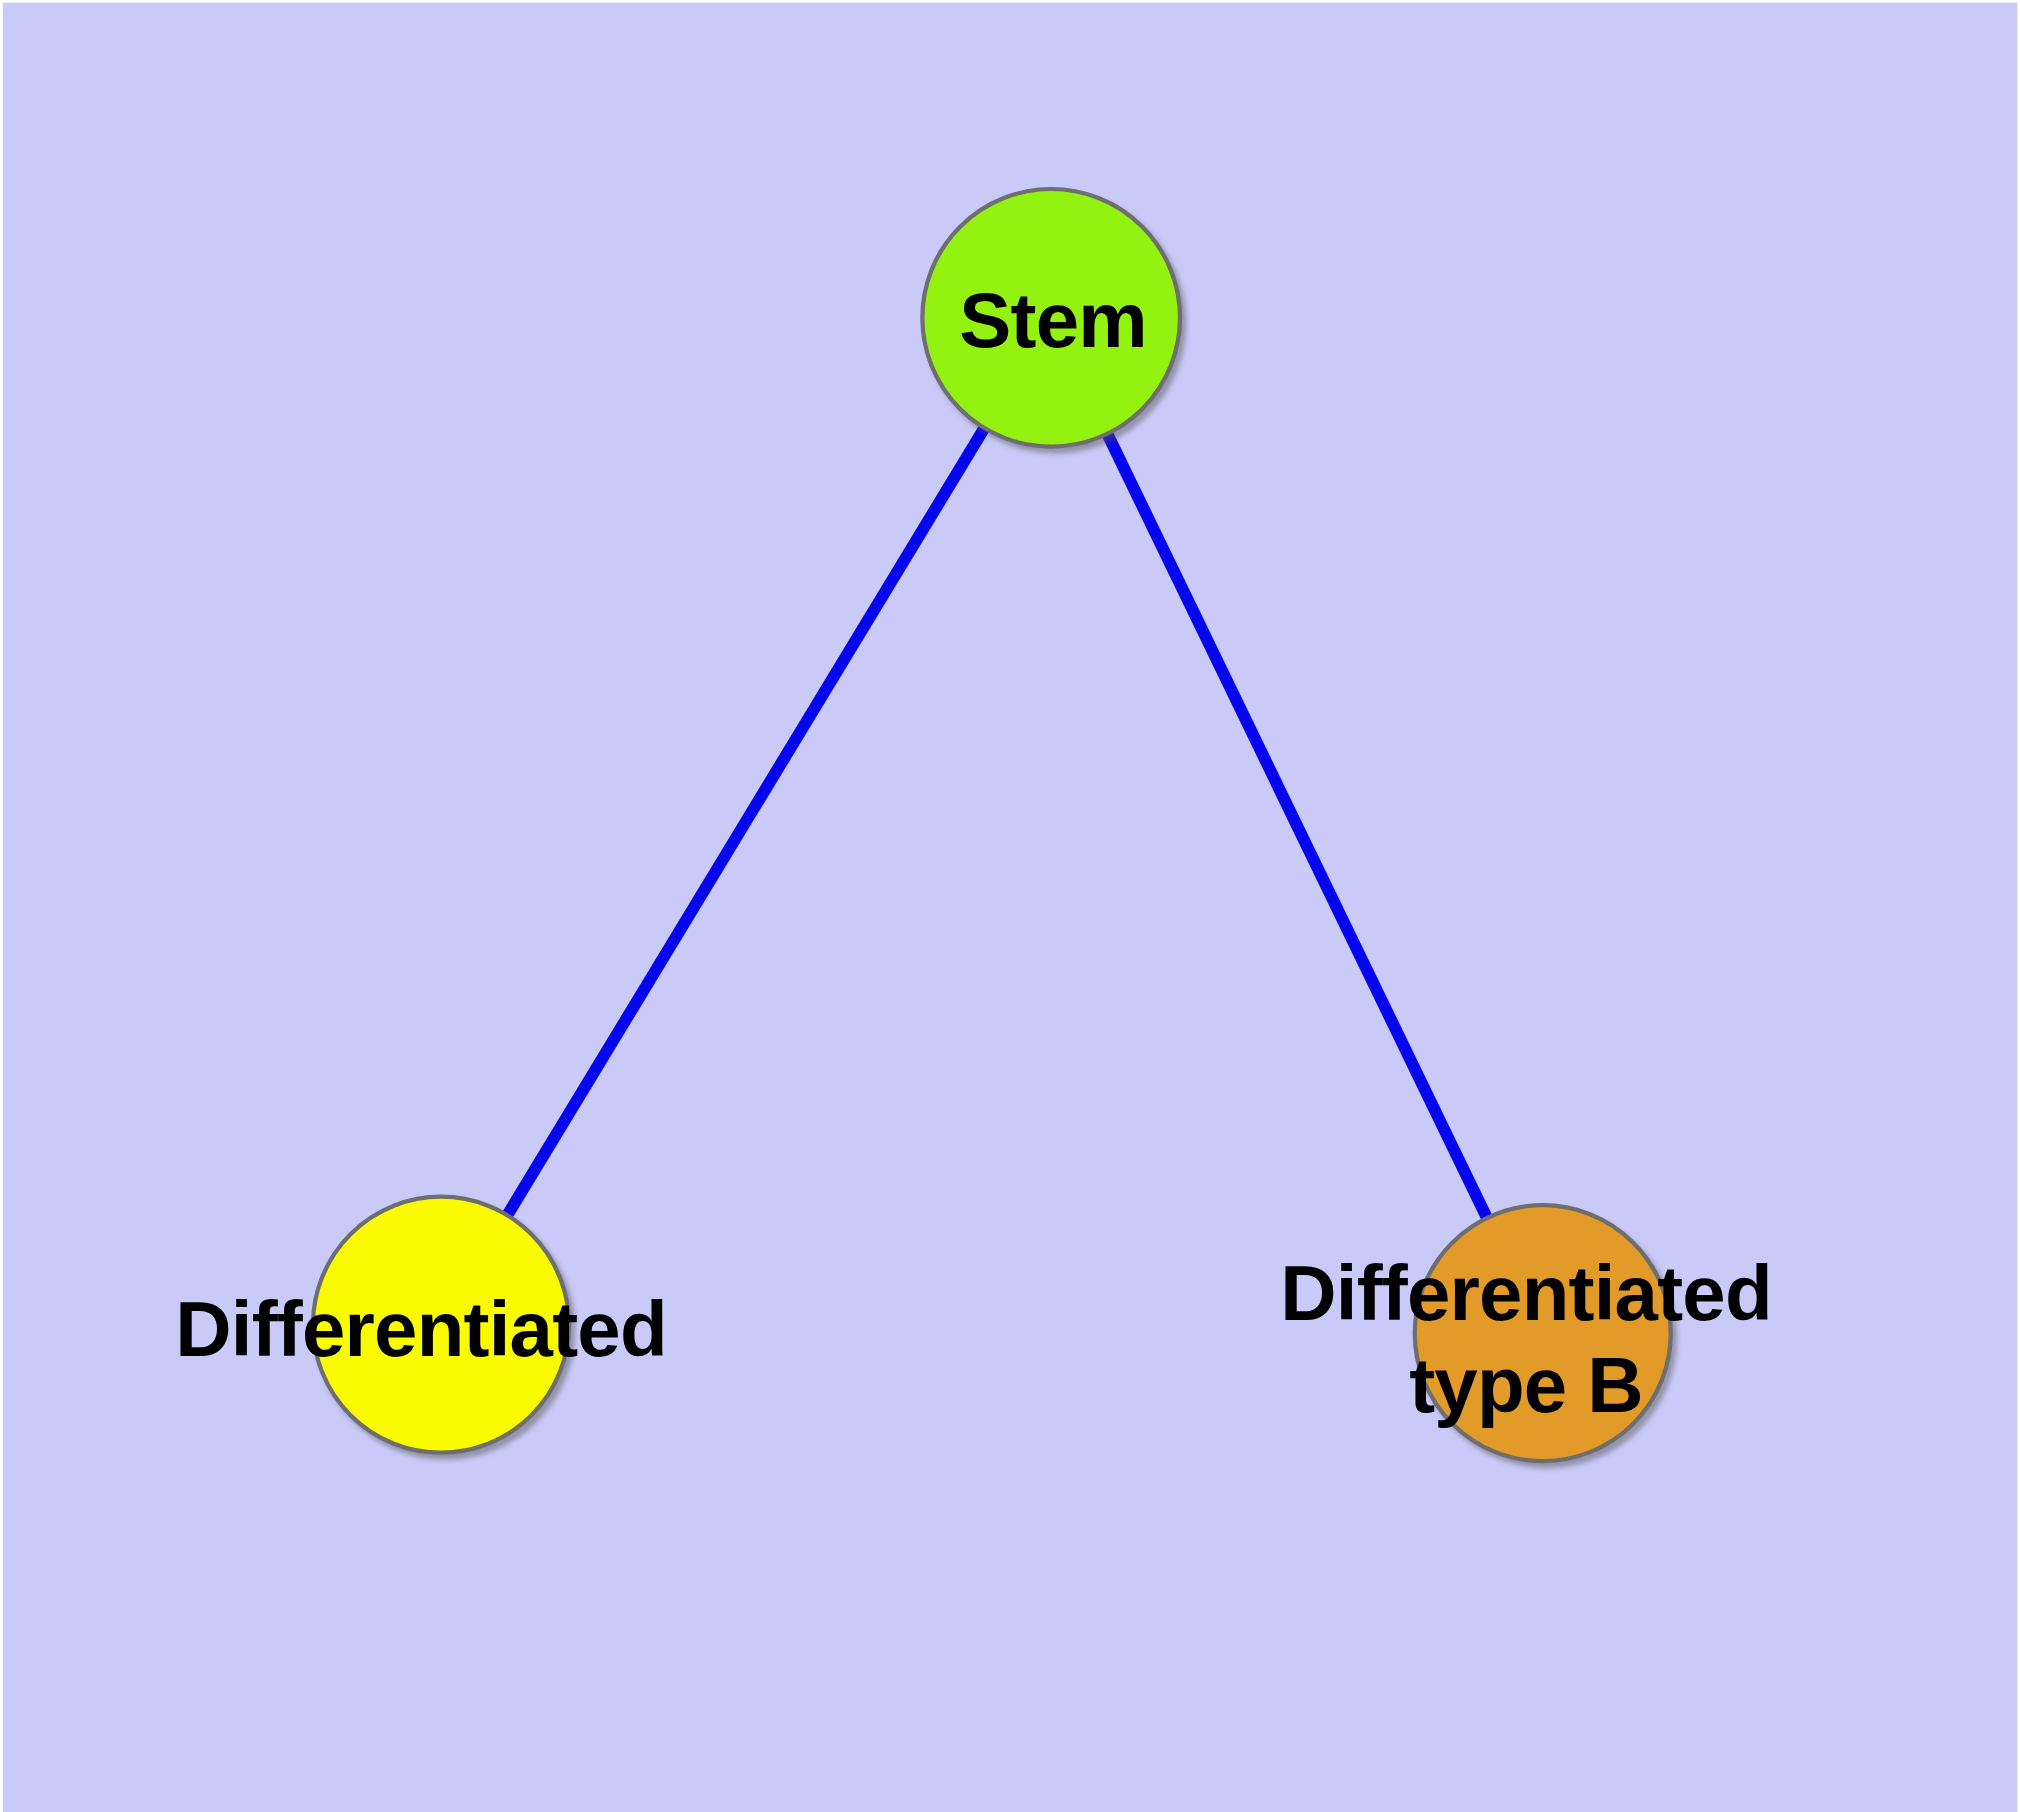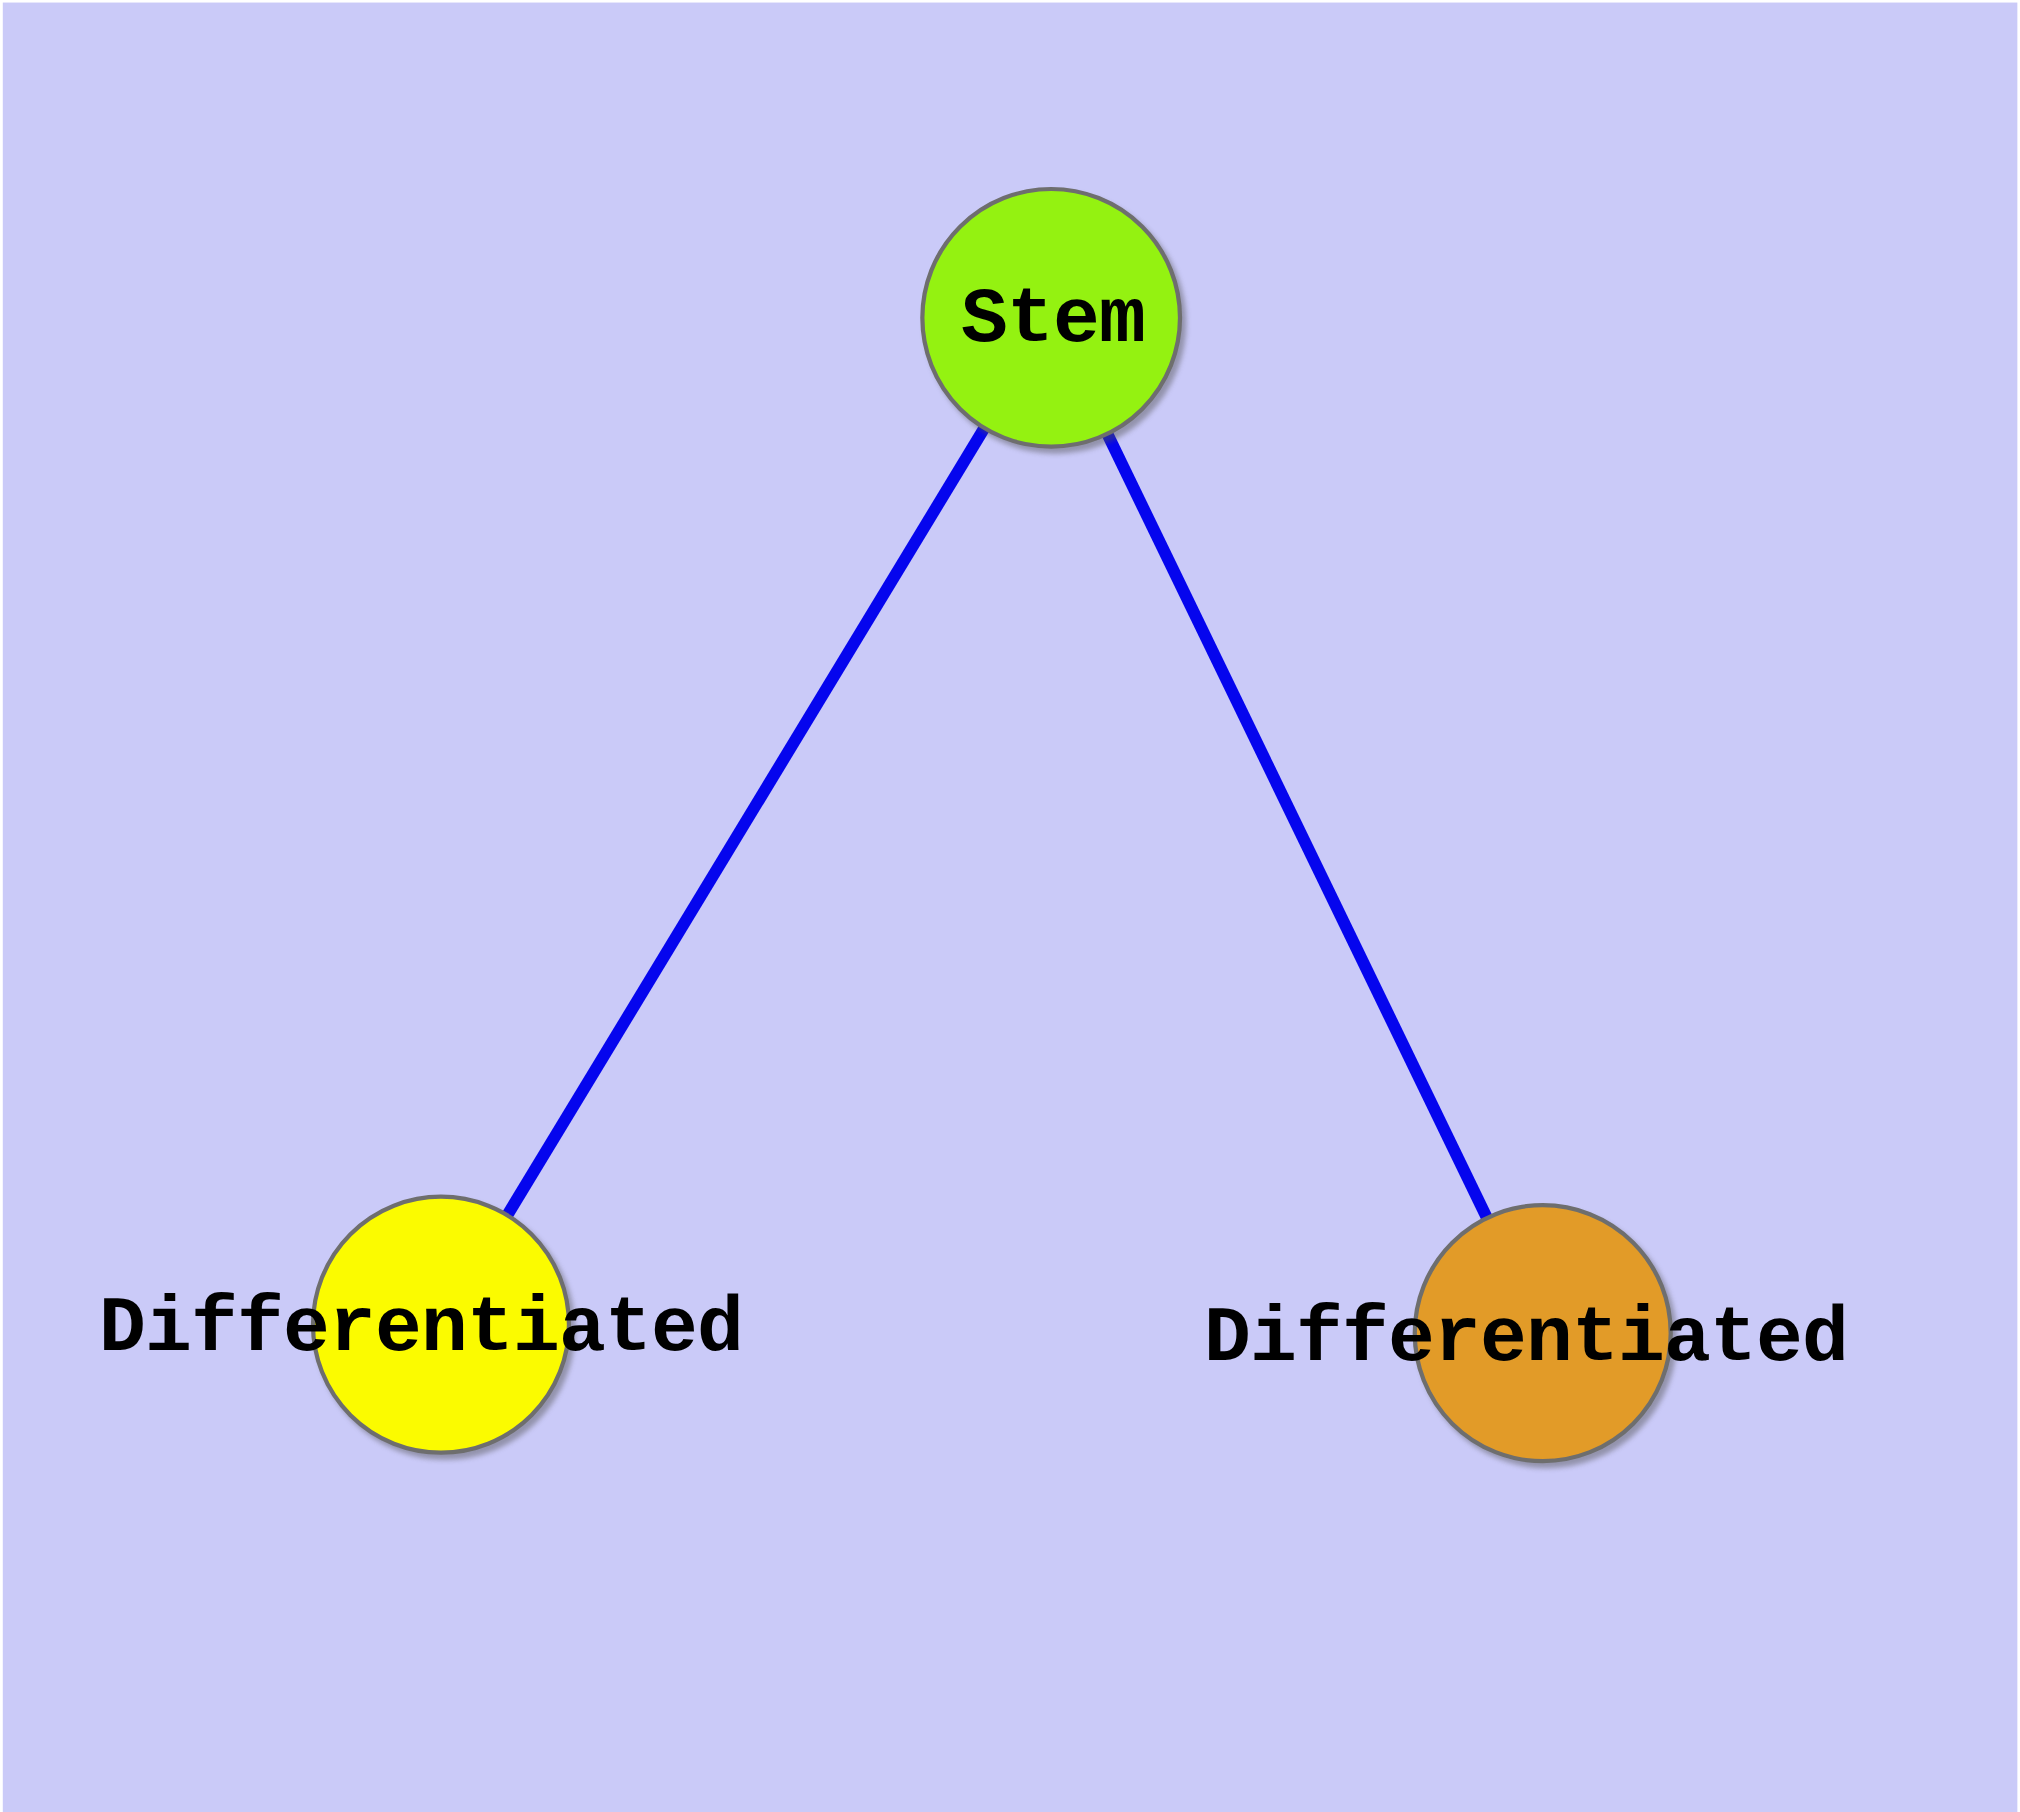--- a/index.html
+++ b/index.html
@@ -8,21 +8,20 @@
     width: 2021px;
     height: 1812px;
     background: #ffffff;
     overflow: hidden;
     font-family: "Liberation Sans", sans-serif;
   }
   .stage {
     position: relative;
     width: 2021px;
     height: 1656px;
-    font-family: Liberation Mono, monospace;
   }
   .graph-svg {
     position: absolute;
     left: 0;
     top: 0;
     width: 2021px;
     height: 1812px;
     display: block;
   }
   .edge {
@@ -67,16 +66,17 @@
   <div class="node-label" style="left:1053px; top:320px;">
     <span class="line">Stem</span>
   </div>
 
   <div class="node-label" style="left:421px; top:1329px;">
     <span class="line">Differentiated</span>
   </div>
 
   <div class="node-label" style="left:1526px; top:1339px;">
     <span class="line">Differentiated</span>
+    <span class="line">type B</span>
   </div>
 
 </div>
 
 
 </body></html>

